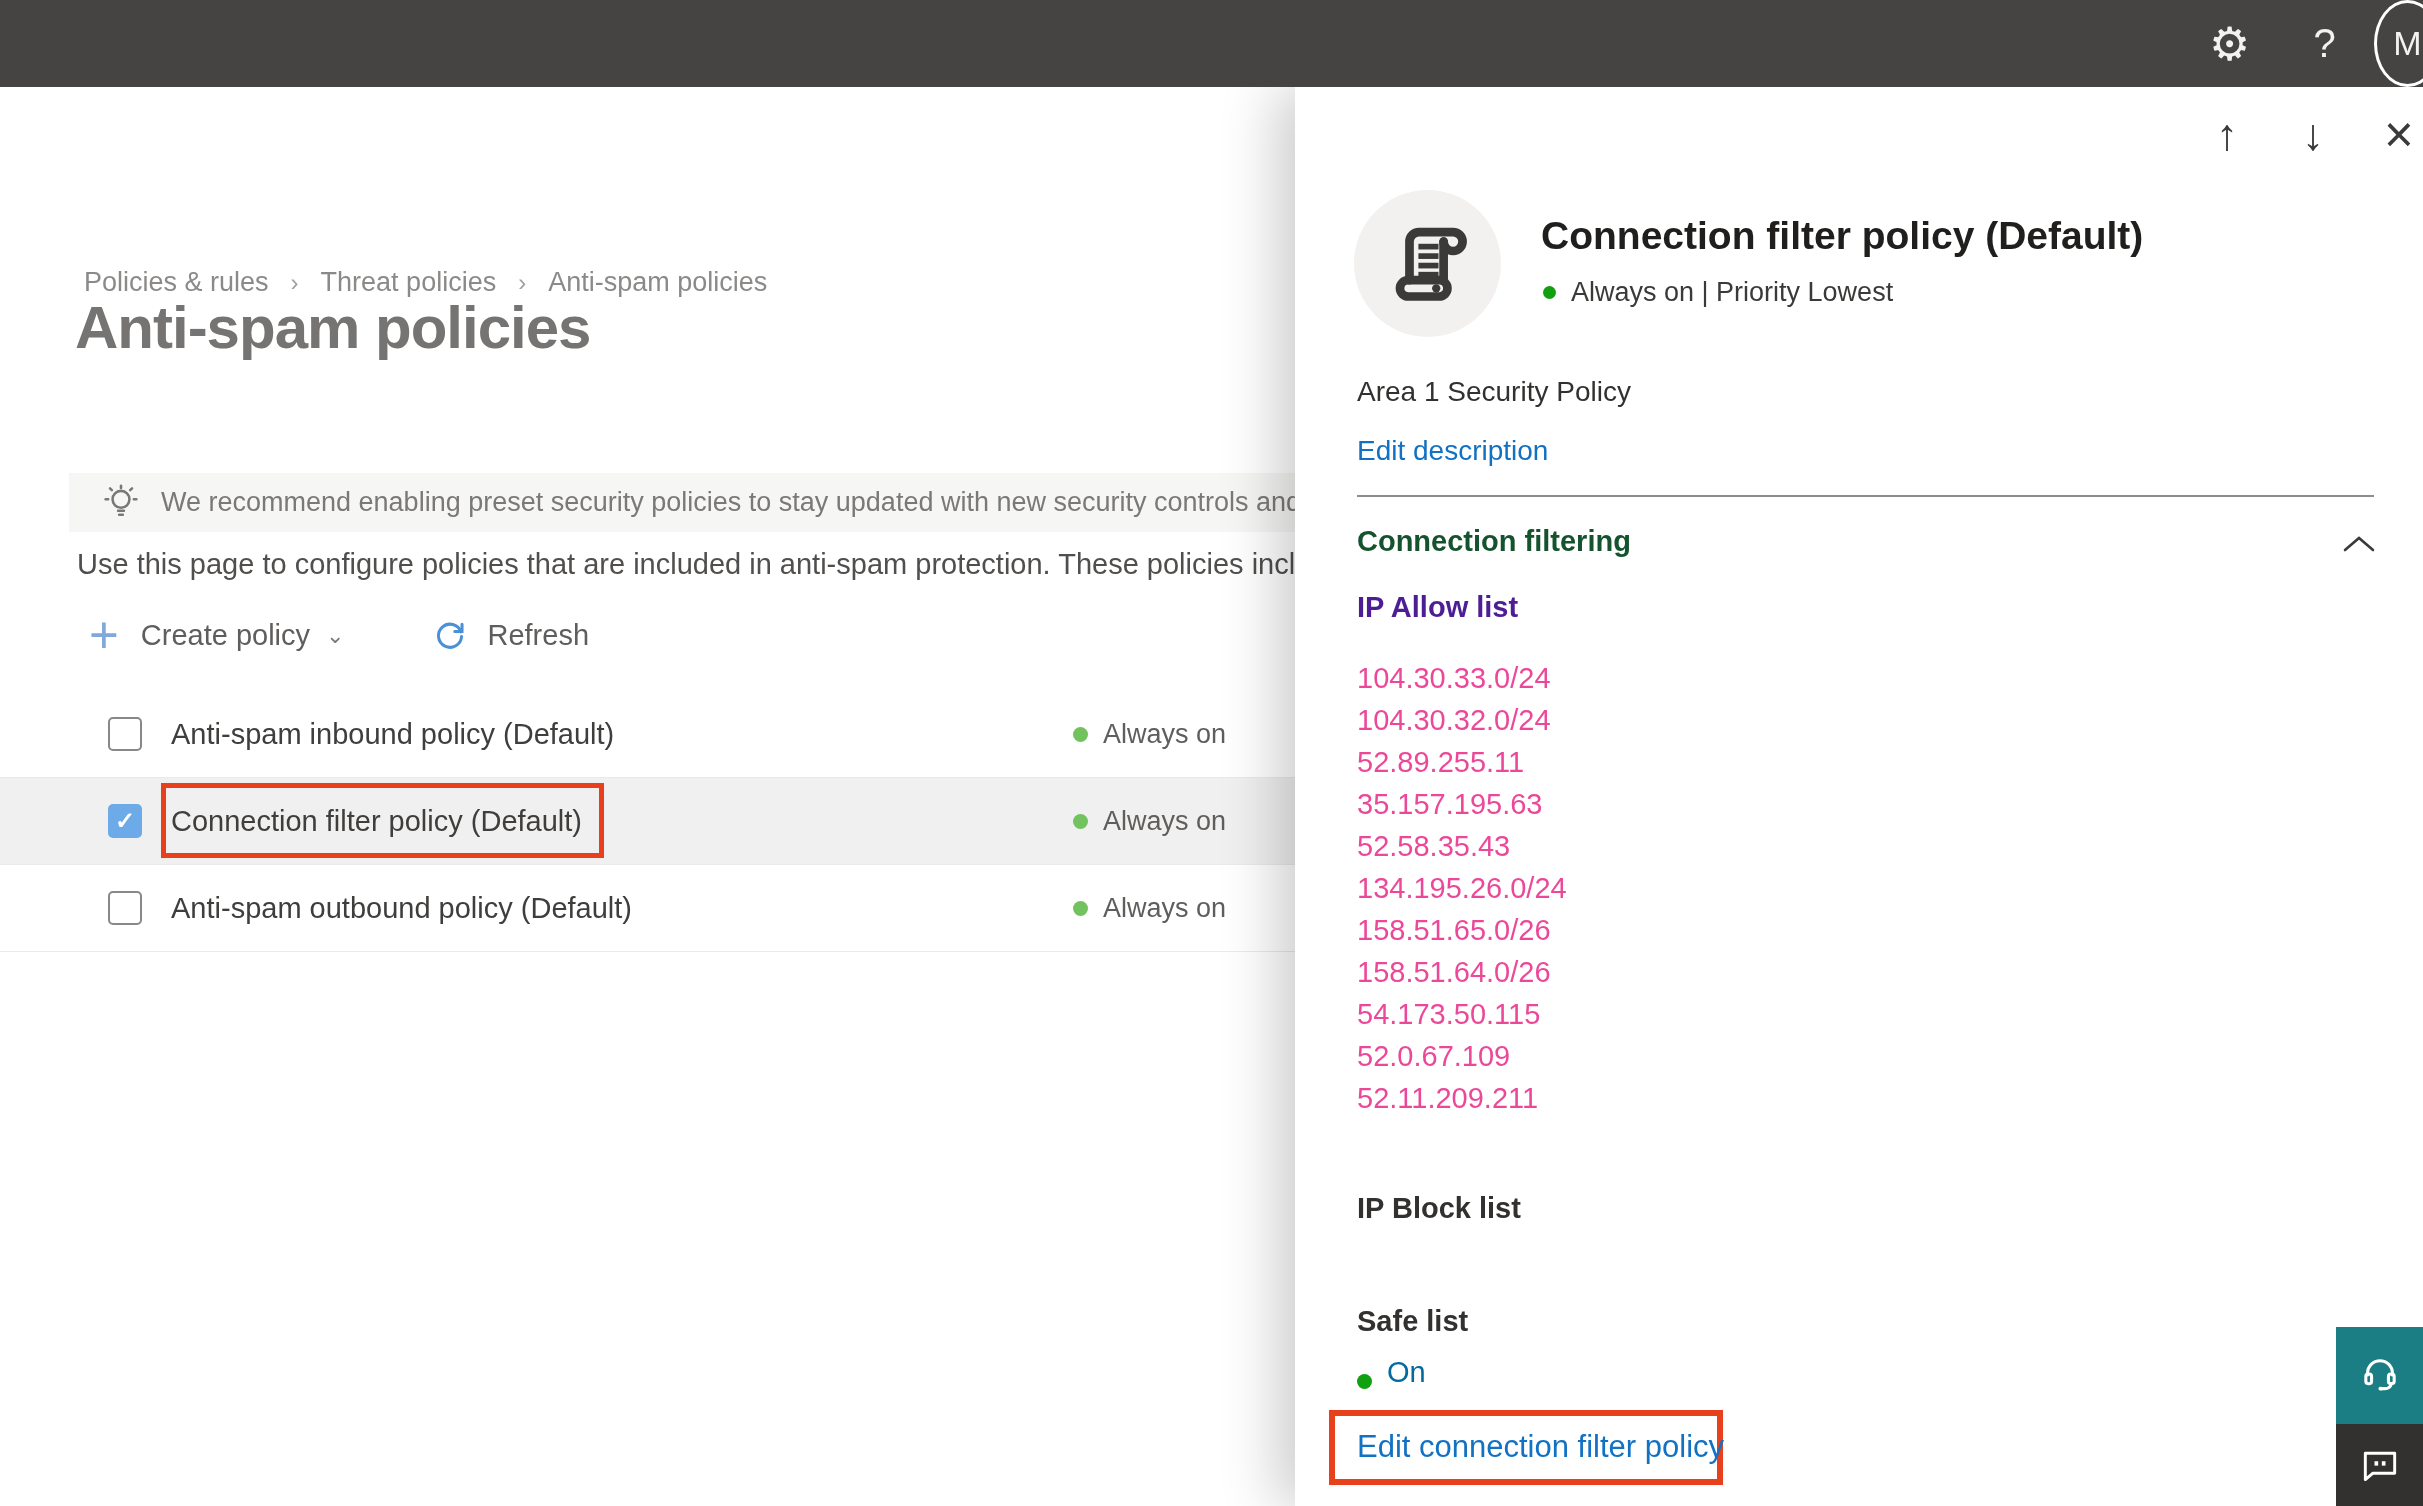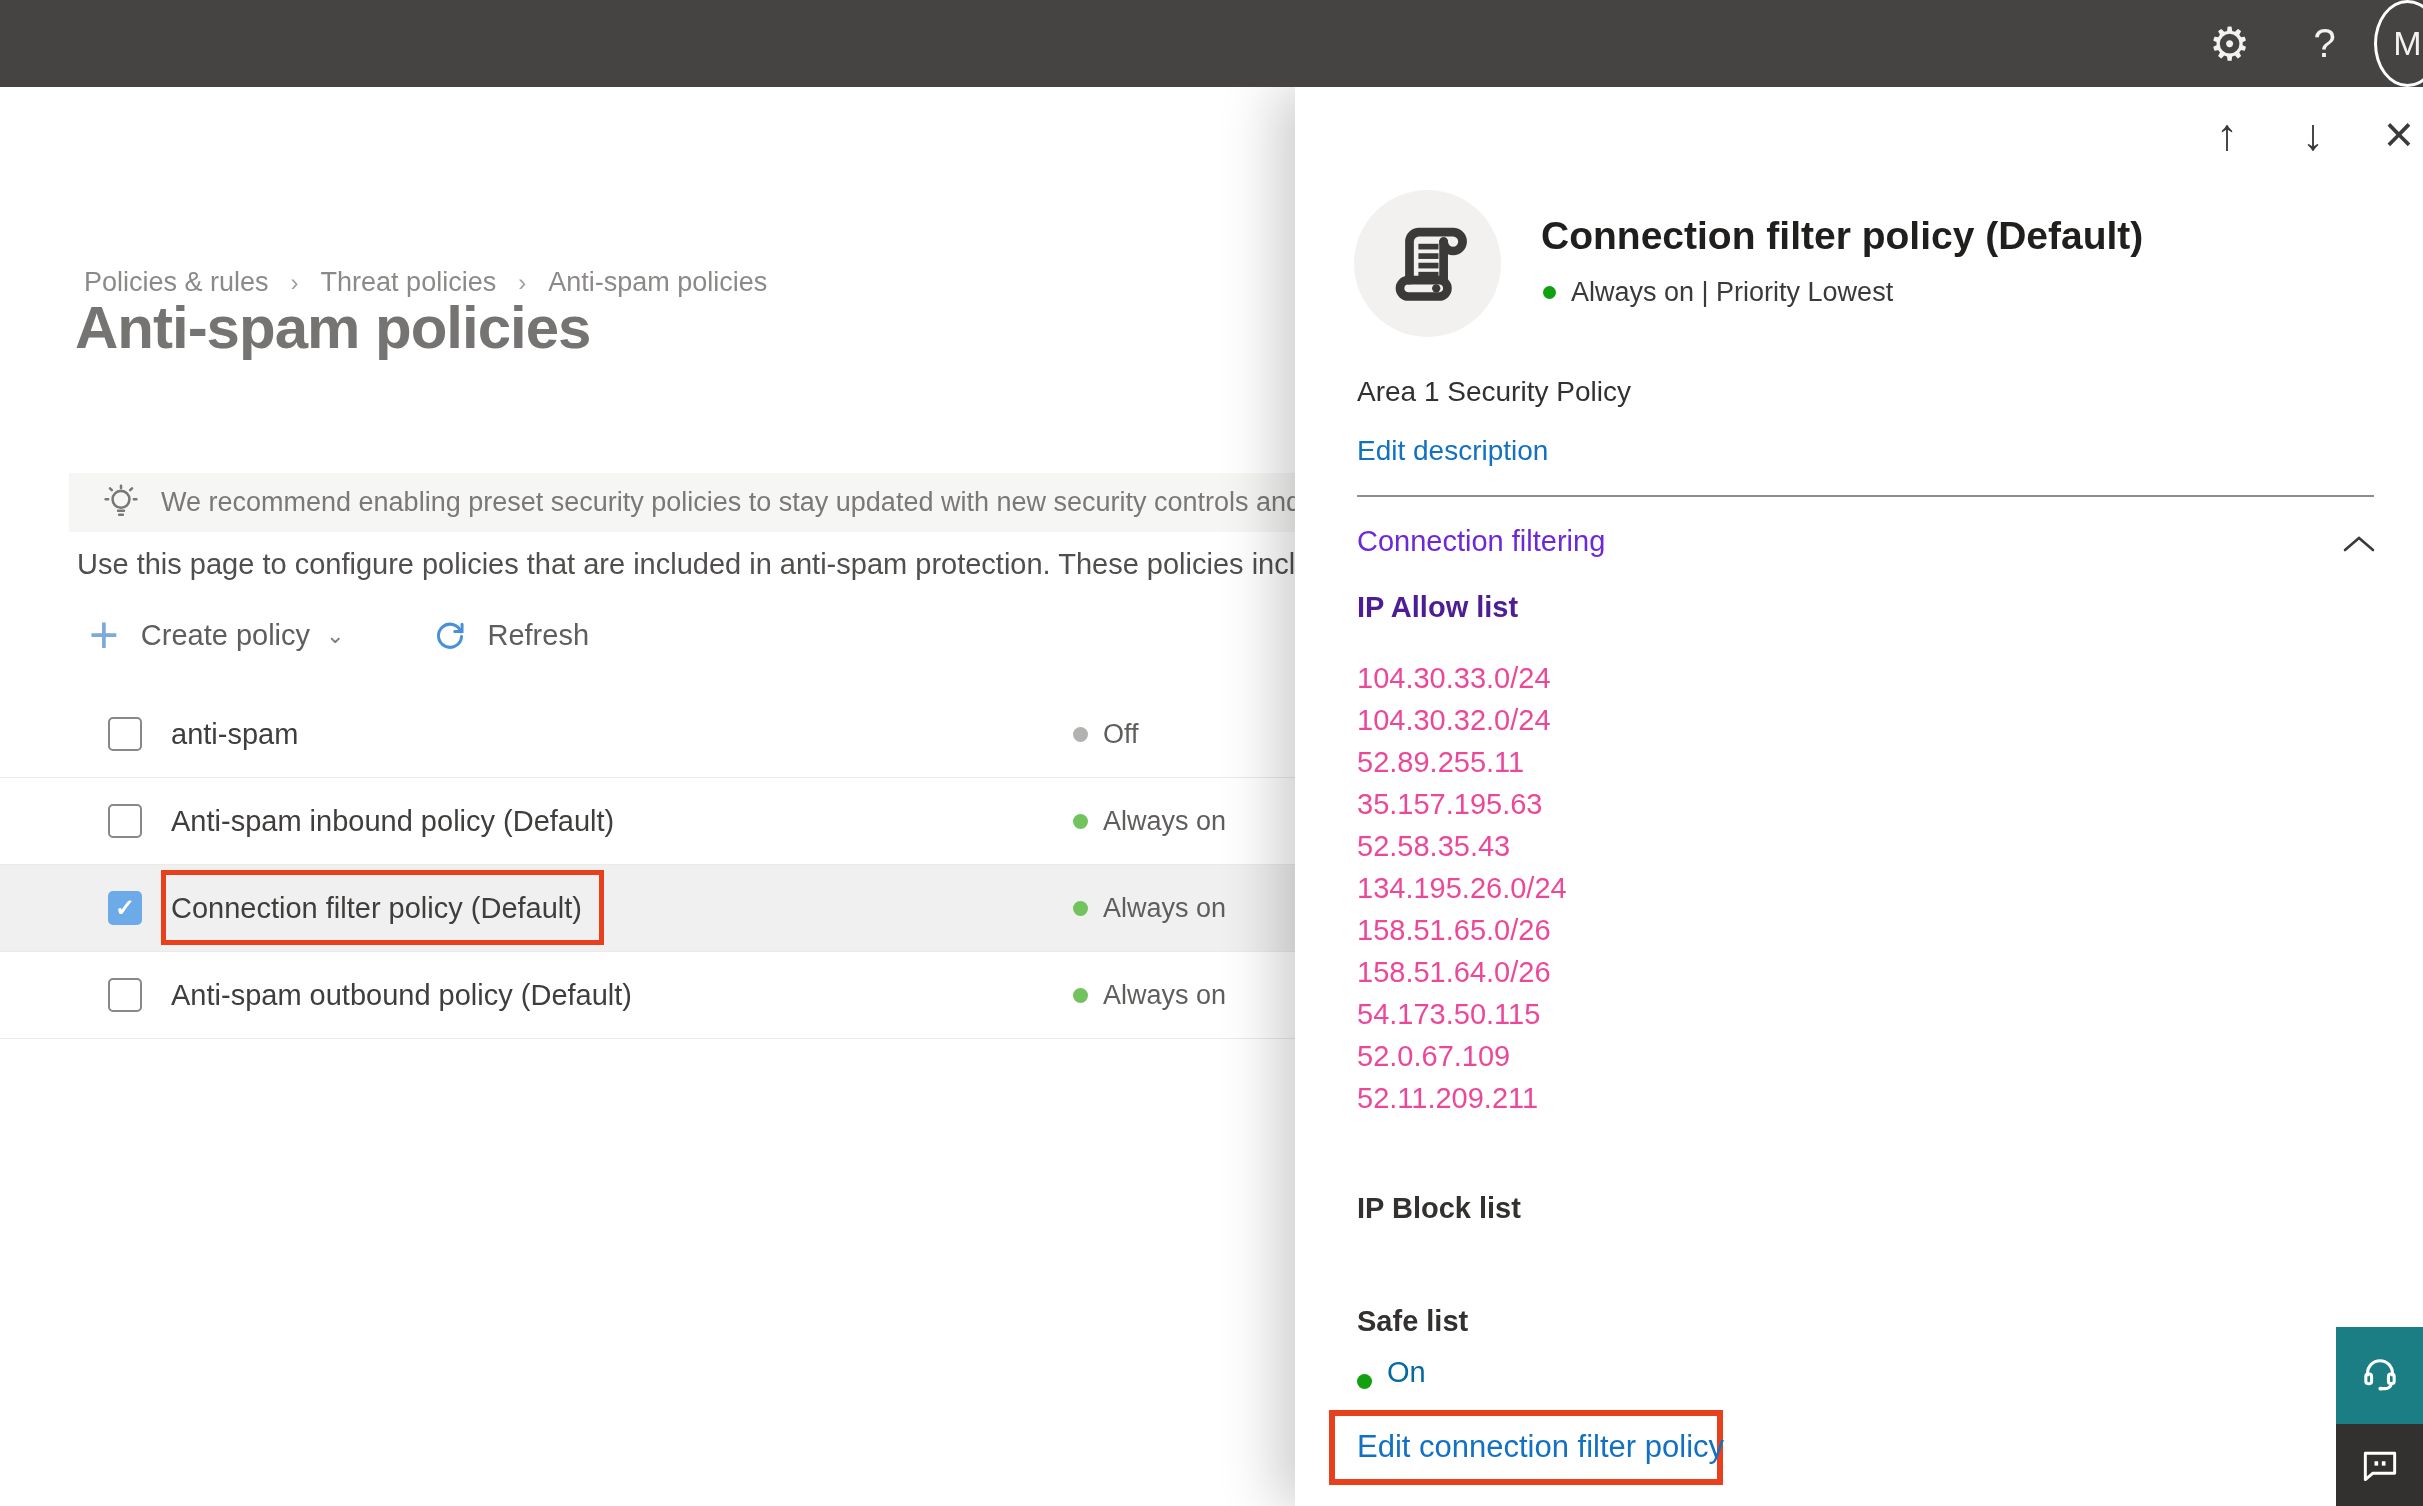--- a/index.html
+++ b/index.html
@@ -52,21 +52,21 @@
   .panel .nav-icons span{font-size:44px;width:46px;height:55px;display:flex;align-items:center;justify-content:center;cursor:pointer;}
   .p-avatar{position:absolute;left:59px;top:103px;width:147px;height:147px;border-radius:50%;background:#f2f1f0;
             display:flex;align-items:center;justify-content:center;}
   .p-title{position:absolute;left:246px;top:127px;font-size:39px;font-weight:700;color:#201f1e;white-space:nowrap;}
   .p-status{position:absolute;left:248px;top:190px;display:flex;align-items:center;font-size:27px;color:#3b3a39;text-align:center;}
   .p-status .dot{width:13px;height:13px;}
   .p-desc{position:absolute;left:62px;top:289px;font-size:28px;color:#323130;}
   .link{color:#1271c3;cursor:pointer;}
   .edit-desc{position:absolute;left:62px;top:348px;font-size:28px;}
   .p-divider{position:absolute;left:62px;top:408px;width:1017px;border-top:2px solid #8f8d8b;}
-  .section-head{position:absolute;left:62px;top:438px;font-size:29px;font-weight:400;color:#6d28d9;}
+  .section-head{position:absolute;left:62px;top:438px;font-size:29px;font-weight:700;color:#14532d;}
   .chevron-up{position:absolute;left:1047px;top:447px;width:34px;height:20px;cursor:pointer;}
   .ip-title{position:absolute;left:62px;top:504px;font-size:29px;font-weight:700;color:#4c1d95;}
   .ip-list{position:absolute;left:62px;top:570px;font-size:29px;color:#ec4899;line-height:42px;}
   .block-title{position:absolute;left:62px;top:1105px;font-size:29px;font-weight:700;color:#323130;}
   .safe-title{position:absolute;left:62px;top:1218px;font-size:29px;font-weight:700;color:#323130;}
   .safe-status{position:absolute;left:62px;top:1269px;display:flex;align-items:flex-end;font-size:29px;color:#0369a1;}
   .safe-status .dot{width:15px;height:15px;}
   .edit-link{position:absolute;left:62px;top:1342px;font-size:31px;}
   .red-box2{position:absolute;left:34px;top:1323px;width:382px;height:63px;border:6px solid #e8401c;pointer-events:none;}
   
@@ -115,28 +115,20 @@
       <svg width="38" height="38" viewBox="0 0 24 24" fill="none" stroke="#4a90d8" stroke-width="1.9" stroke-linecap="round">
         <path d="M18.9 9.4 A7.3 7.3 0 1 0 19.3 12.3"></path>
         <path d="M19.6 4.6v4.6h-4.6"></path>
       </svg>
       <span>Refresh</span>
     </span>
   </div>
 
   <div class="ptable">
     <div id="table-body">
-        <div class="t-row">
-          <span class="cb"></span>
-          <span class="r-name">anti-spam</span>
-          <span class="r-status">
-            <span class="dot" style="background: rgb(180, 178, 176);"></span>
-            <span>Off</span>
-          </span>
-        </div>
         <div class="t-row">
           <span class="cb"></span>
           <span class="r-name">Anti-spam inbound policy (Default)</span>
           <span class="r-status">
             <span class="dot" style="background: rgb(114, 194, 94);"></span>
             <span>Always on</span>
           </span>
         </div>
         <div class="t-row selected">
           <span class="red-box"></span>

